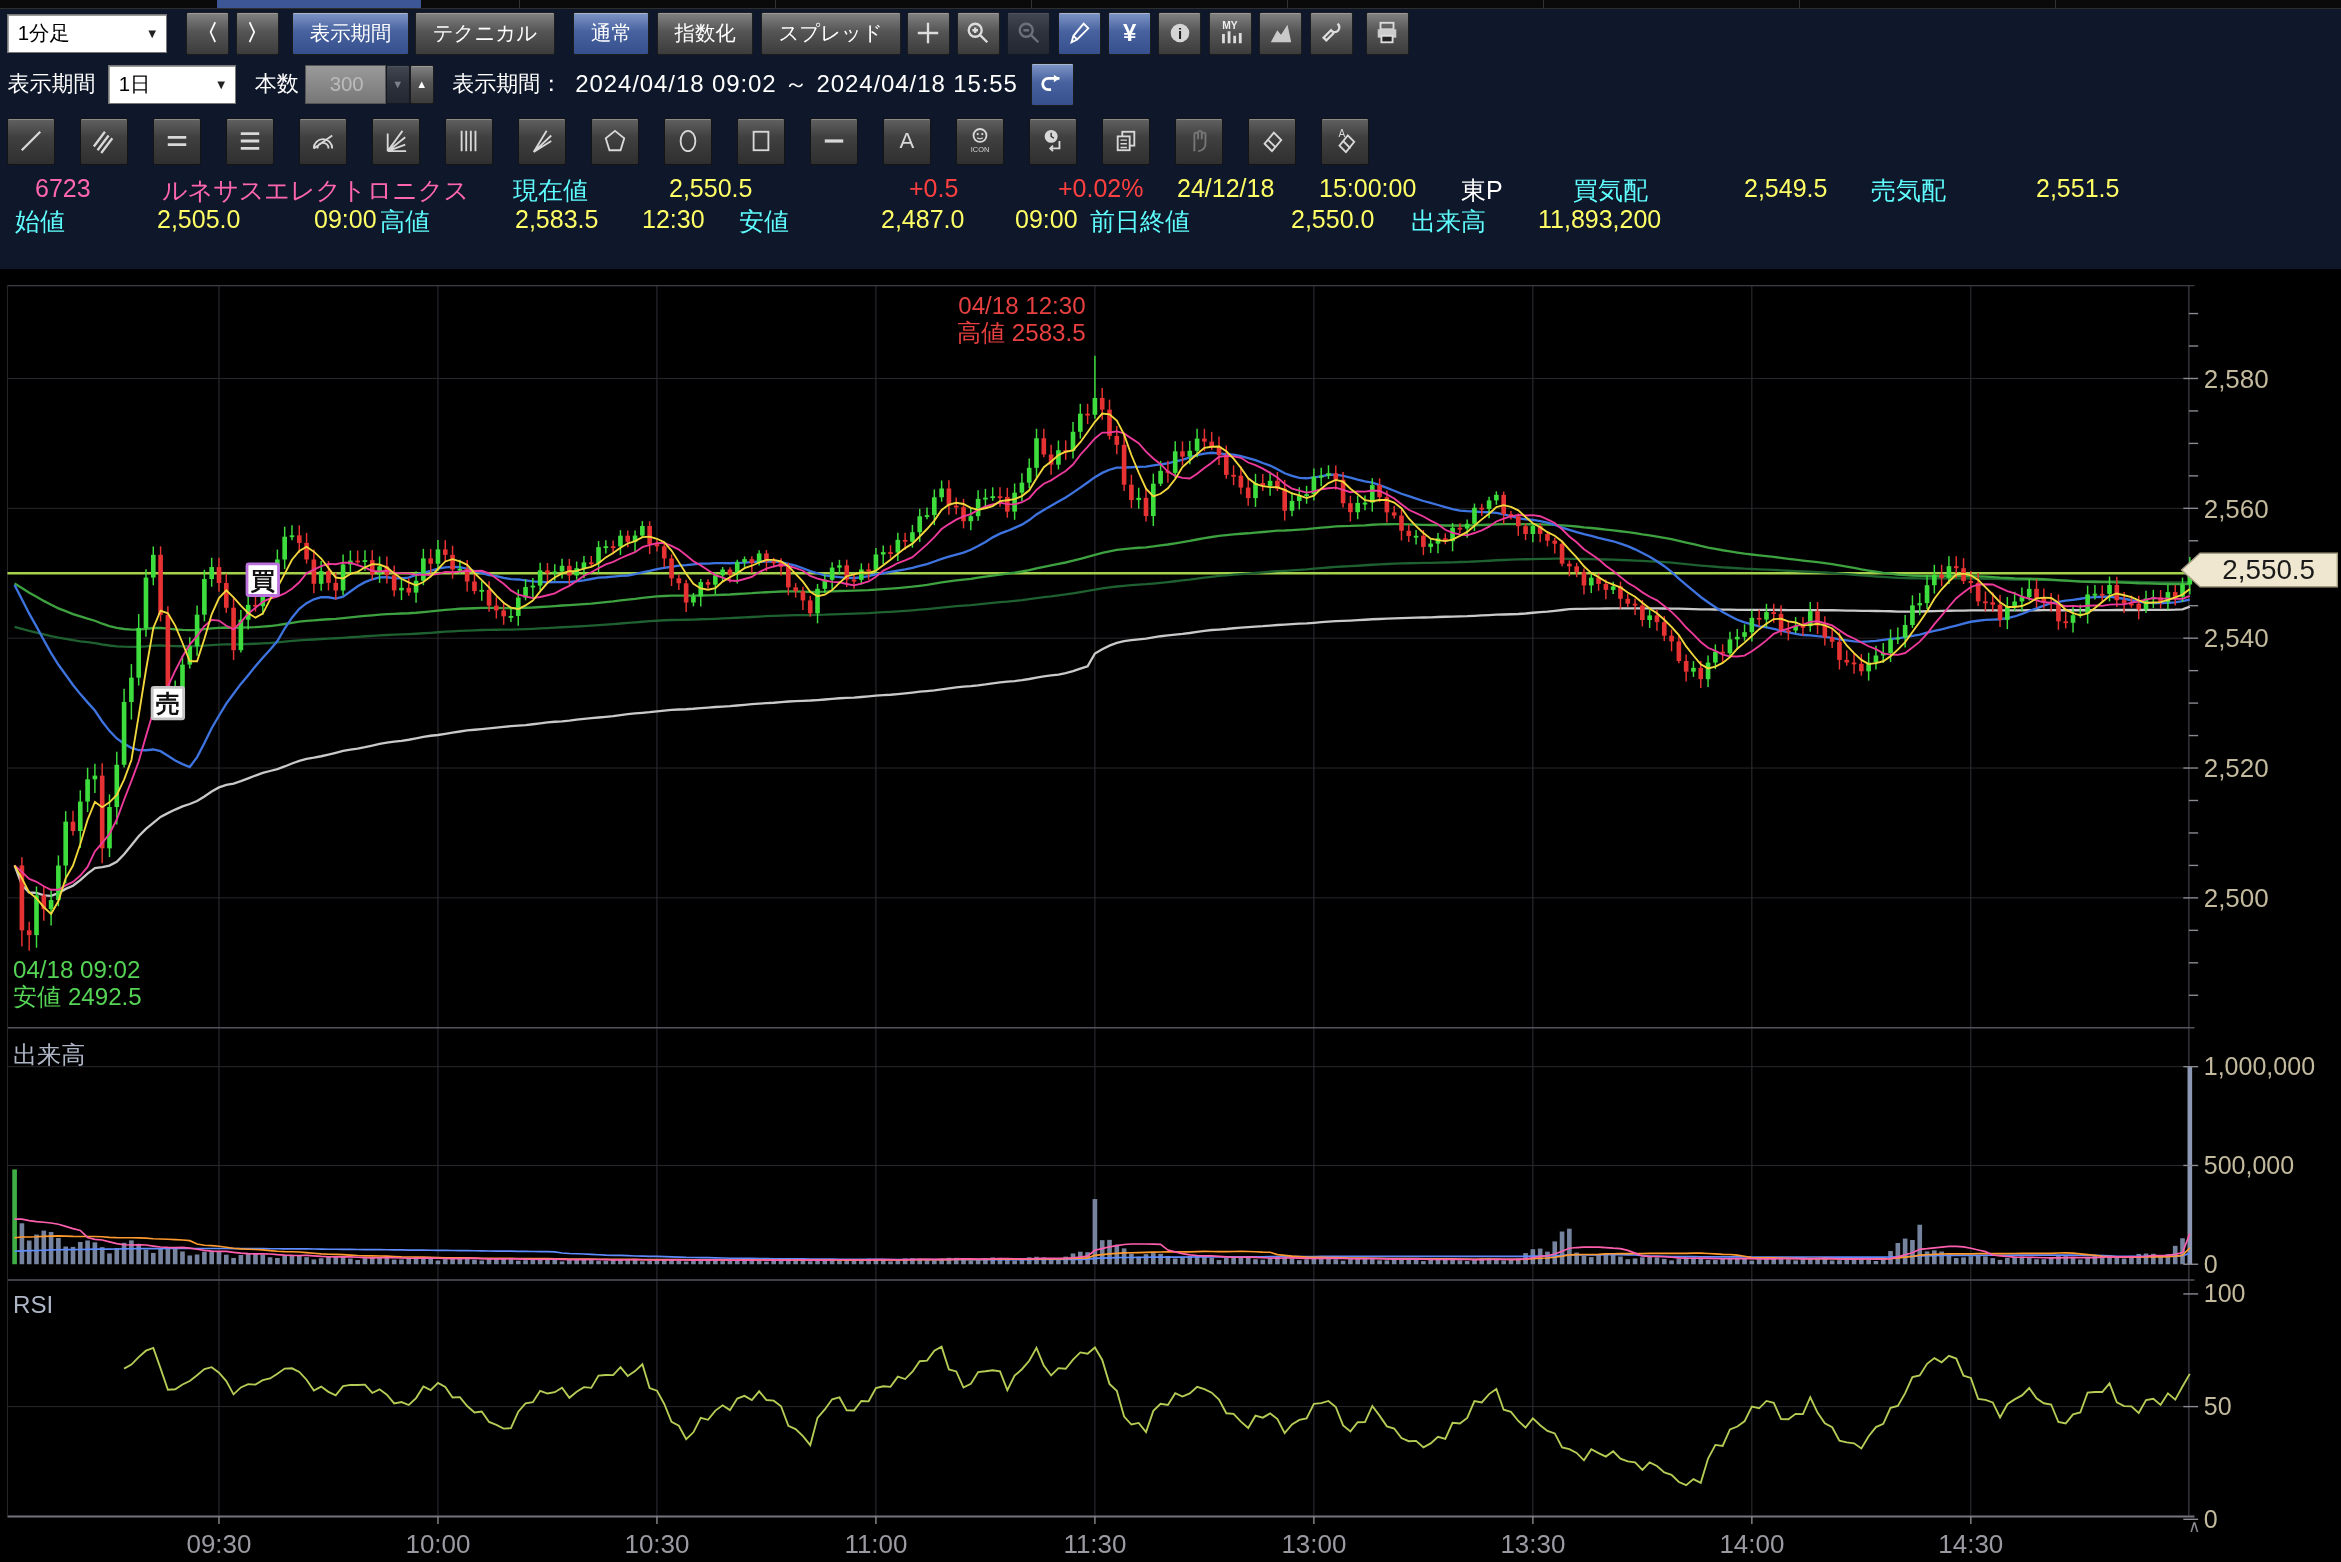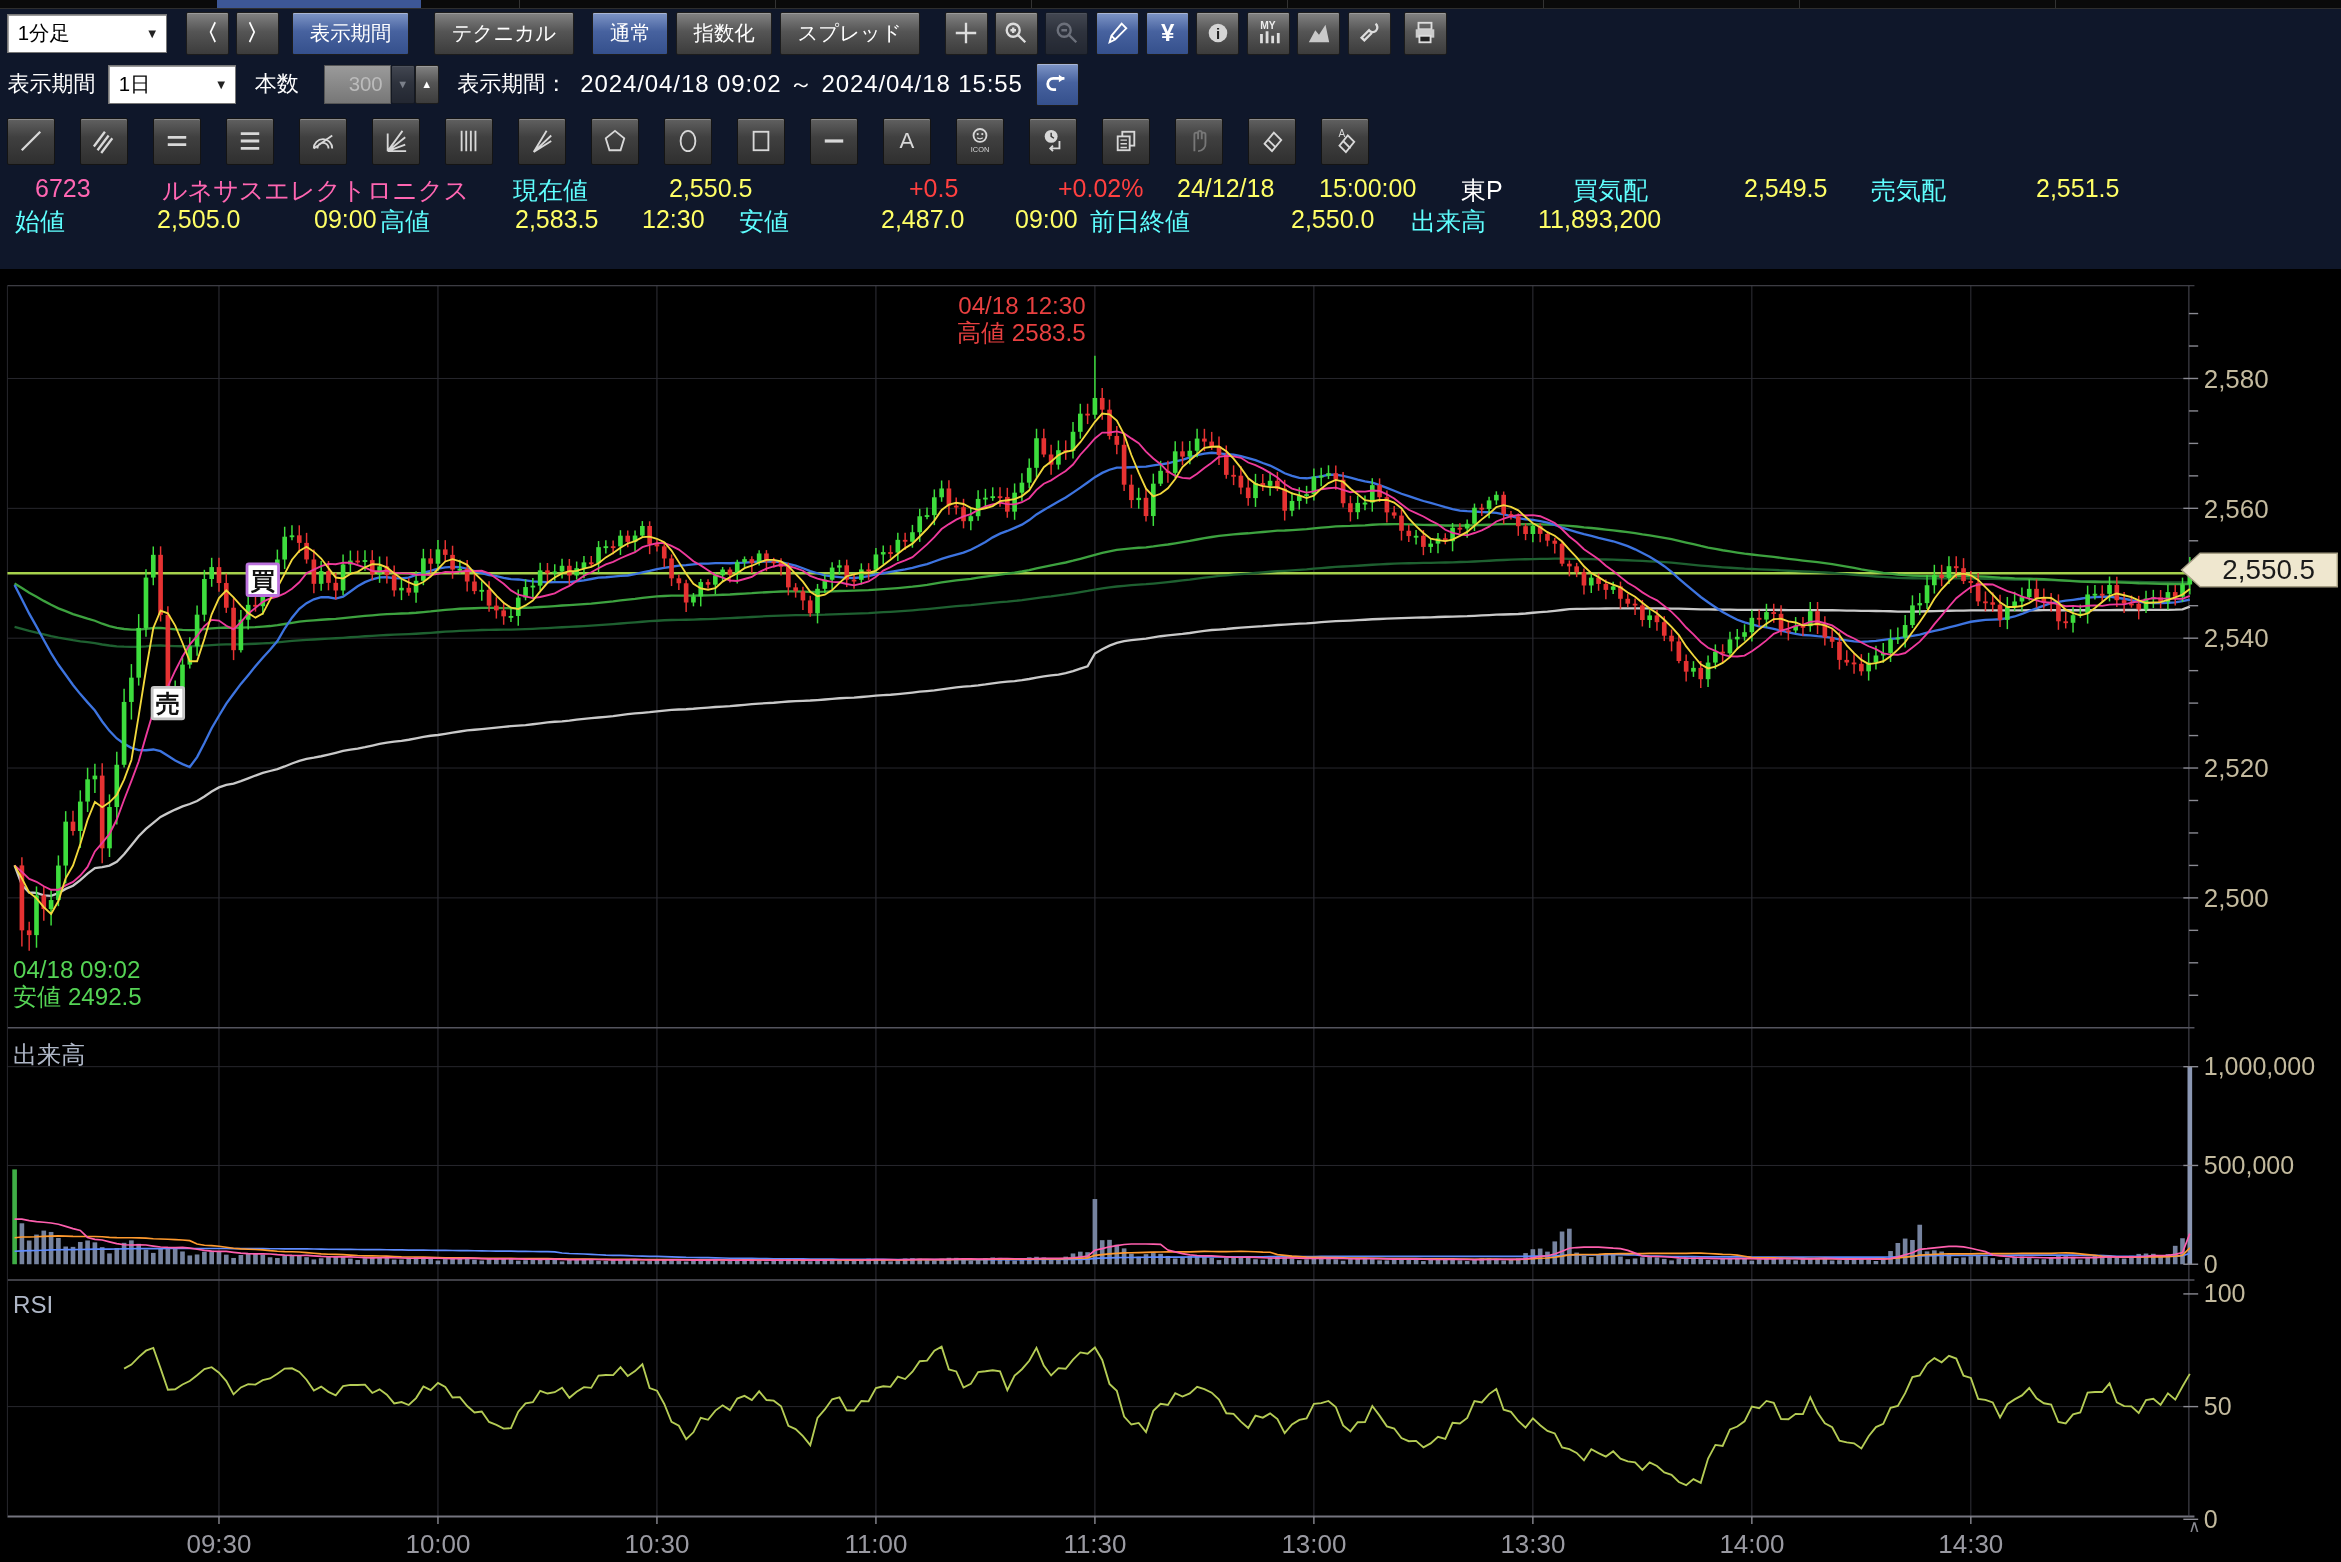--- a/index.html
+++ b/index.html
@@ -22,25 +22,25 @@
   .sel-arrow{font-size:13px;color:#222;margin-left:9.3px;}
 
   .tb-btn{height:41px;display:flex;align-items:center;justify-content:center;cursor:pointer;
           background:linear-gradient(#828282,#555 45%,#3c3c3c);border:0.9px solid #1c1c1c;
           box-shadow:inset 0 0.9px 0 #9a9a9a;border-radius:1.9px;color:#fff;font-size:20.4px;}
   .tb-btn.text{padding:0 16.7px;}
   .tb-btn.active{background:linear-gradient(#7e95c6,#47629f 45%,#35508c);box-shadow:inset 0 0.9px 0 #a8b6d6;}
   .tb-btn.nav{width:41px;font-size:22px;font-weight:bold;}
   .tb-btn.iconb{width:41px;}
   .tb-btn.disabled{opacity:.45;}
-  .ml8{margin-left:7.4px;} .ml10{margin-left:25px;} .ml14{margin-left:13px;} .ml20{margin-left:18.6px;}
+  .ml8{margin-left:7.4px;} .ml10{margin-left:6px;} .ml14{margin-left:13px;} .ml20{margin-left:18.6px;}
 
   .lbl{color:#fff;font-size:22px;}
   .count-box{width:58px;height:37px;background:linear-gradient(#9a9a9a,#777);border:0.9px solid #555;
-             color:#bbb;font-size:20.4px;display:flex;align-items:center;justify-content:flex-end;padding-right:7px;}
+             color:#bbb;font-size:20.4px;display:flex;align-items:center;justify-content:flex-end;padding-right:21px;}
   .spin{width:22px;height:37px;font-size:11px;}
   .range-val{color:#fff;font-size:24px;letter-spacing:0.9px;}
 
   .draw-btn{width:46px;height:45px;margin-left:25px;display:flex;align-items:center;justify-content:center;cursor:pointer;
             background:linear-gradient(#616161,#404040 40%,#2f2f2f);border:0.9px solid #141414;
             box-shadow:inset 0 0.9px 0 #8a8a8a;border-radius:1.9px;}
   .draw-btn:first-child{margin-left:7.4px;}
 
   
   .quote-row{position:absolute;left:0;width:2341px;height:39px;}

